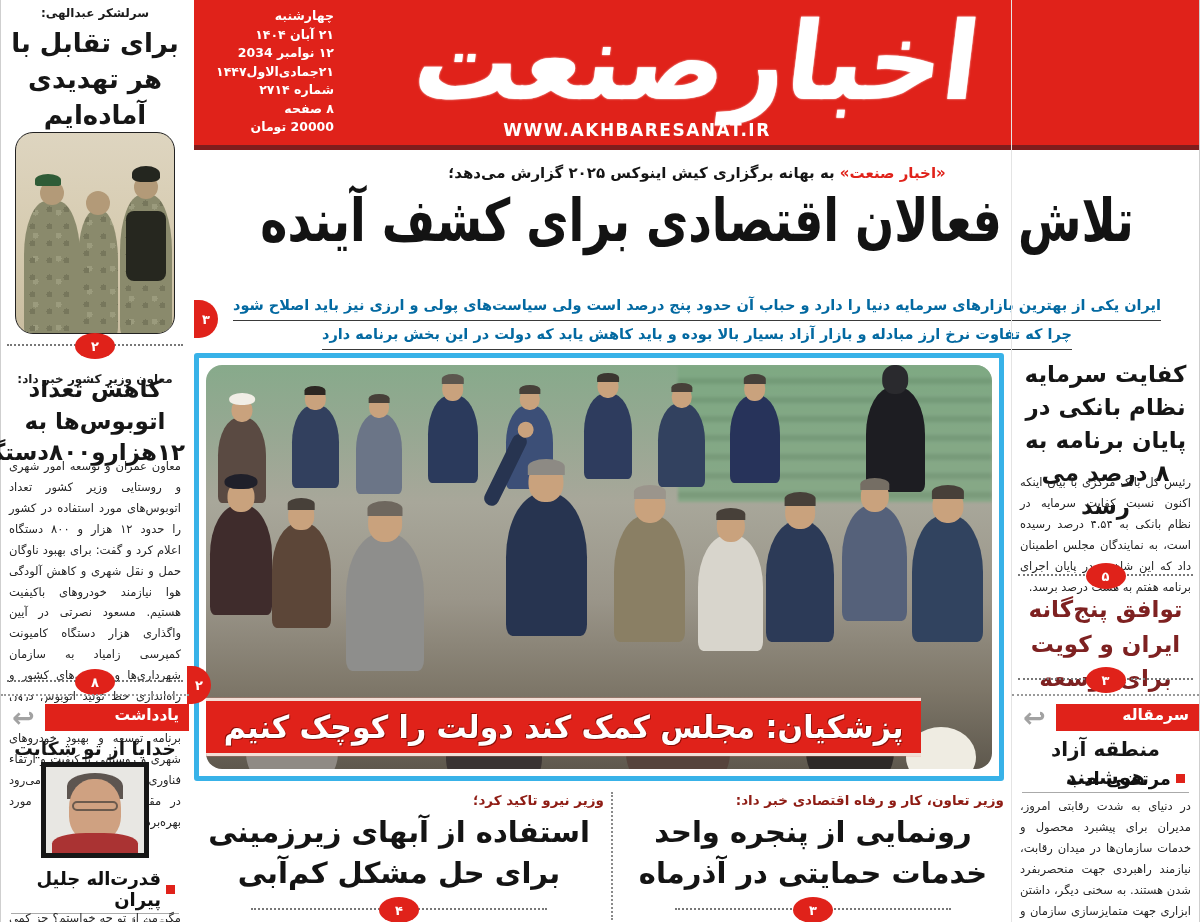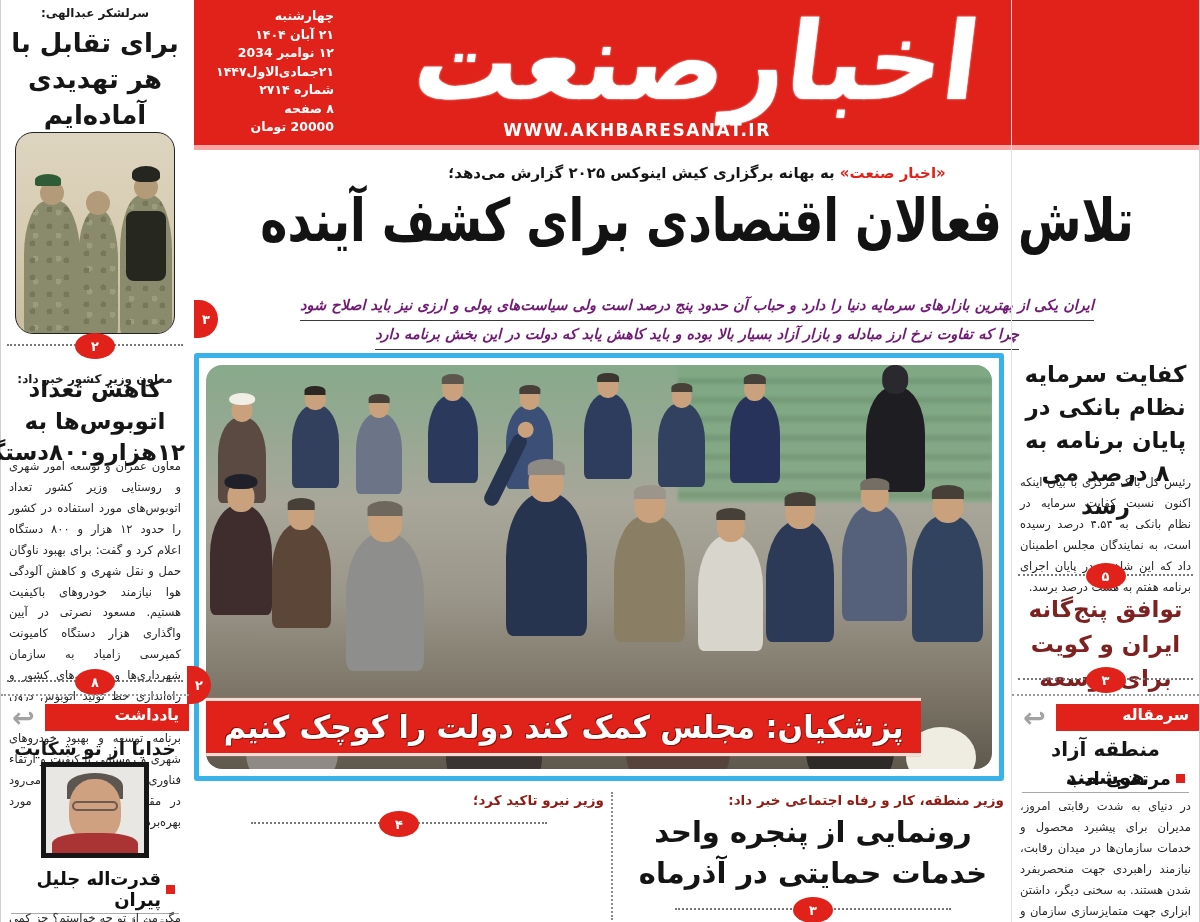--- a/index.html
+++ b/index.html
@@ -5,41 +5,41 @@
   * { margin:0; padding:0; box-sizing:border-box; }
   body { background:#e9e9e9; font-family:"DejaVu Sans", sans-serif; }
   #page {
     position:relative; width:1200px; height:922px; background:#fff;
     overflow:hidden; direction:rtl; outline:1px solid #d5d5d5; margin:0 auto;
   }
   .abs { position:absolute; }
 
   
   #masthead { left:194px; top:0; width:1006px; height:150px;
-    background:#e0221a; border-bottom:5px solid #fca5a5; }
+    background:#e0221a; border-bottom:5px solid #7f1d1d; }
   #date-block { position:absolute; left:12px; top:7px; width:128px;
     color:#fff; font-size:12.5px; font-weight:bold; line-height:1.48;
     text-align:right; direction:rtl; }
   #logo-script { position:absolute; right:150px; left:150px; top:-4px; height:132px;
     color:#fff; font-size:104px; font-weight:bold; text-align:center;
     line-height:132px; transform:skewX(-7deg) scaleY(1.04);
     letter-spacing:-3px; text-shadow:0 0 2px rgba(255,255,255,.9); white-space:nowrap; }
   #site-url { position:absolute; bottom:5px; left:210px; right:330px;
     color:#fff; font-weight:bold; font-size:17px; letter-spacing:1.5px;
     text-align:center; direction:ltr; }
 
   
   #lead-kicker { left:194px; top:164px; width:1006px; text-align:center;
     font-size:15px; font-weight:bold; color:#151515; white-space:nowrap; }
   #lead-kicker .hl { color:#e0221a; }
   #lead-headline { left:194px; top:186px; width:1006px; text-align:center;
     font-size:46px; font-weight:bold; color:#131313; white-space:nowrap;
     transform:scaleY(1.28); transform-origin:top center; letter-spacing:-1px; }
   #lead-deck { left:216px; top:292px; width:962px; text-align:center;
-    font-size:14.5px; font-weight:bold; color:#701a75; line-height:1.85;font-style:italic; }
+    font-size:14.5px; font-weight:bold; color:#0369a1; line-height:1.85; }
   #lead-deck .dl { display:inline-block; border-bottom:1.5px solid #3a3a3a;
     padding-bottom:1px; white-space:nowrap; }
   .pin-badge { position:absolute; width:24px; height:38px; background:#e0221a;
     border-radius:0 19px 19px 0; color:#fff; font-size:13px; font-weight:bold;
     display:flex; align-items:center; justify-content:center; }
   #deck-badge { left:194px; top:300px; }
 
   
   #photo-block { left:194px; top:353px; width:810px; height:428px;
     border:5px solid #38b2e8; background:#fff; padding:7px; border-radius:3px; }
@@ -276,27 +276,31 @@
           <span class="sq"></span>
           <span class="nm">مرتضی ادب</span>
         </div>
       </div>
       <div class="abs body-txt" style="top:100px;left:8px;right:8px">در دنیای به شدت رقابتی امروز، مدیران برای پیشبرد محصول و خدمات سازمان‌ها در میدان رقابت، نیازمند راهبردی جهت منحصربفرد شدن هستند. به سخنی دیگر، داشتن ابزاری جهت متمایزسازی سازمان و محصولات از رقبا و محصولاتشان از تکنیک‌ها و ابزارهای حمایت‌گر مدیران ارشد و مدیران سازمان منطقه آزاد، جهت اخذ تصمیم به موقع و سریع در میان انبوه اطلاعات و داده‌های گوناگون، سیستم هوش تجاری (BI) است.</div>
     </div>
   </div>
 
   <div class="bot-block" style="left:194px;width:410px">
     <div class="bot-kicker">وزیر نیرو تاکید کرد؛</div>
+    <div class="bot-head">
+      <span>استفاده از آبهای زیرزمینی</span><br>
+      <span>برای حل مشکل کم‌آبی</span>
+    </div>
     <div class="bot-rule">
       <span class="fan-badge">۴</span>
     </div>
   </div>
   <div id="sep-mid" class="abs"></div>
   <div class="bot-block" style="left:622px;width:382px">
-    <div class="bot-kicker">وزیر منطقه، کار و رفاه اجتماعی خبر داد:</div>
+    <div class="bot-kicker">وزیر تعاون، کار و رفاه اقتصادی خبر داد:</div>
     <div class="bot-head">
       <span>رونمایی از پنجره واحد</span><br>
       <span>خدمات حمایتی در آذرماه</span>
     </div>
     <div class="bot-rule">
       <span class="fan-badge">۳</span>
     </div>
   </div>
 
 </div>

